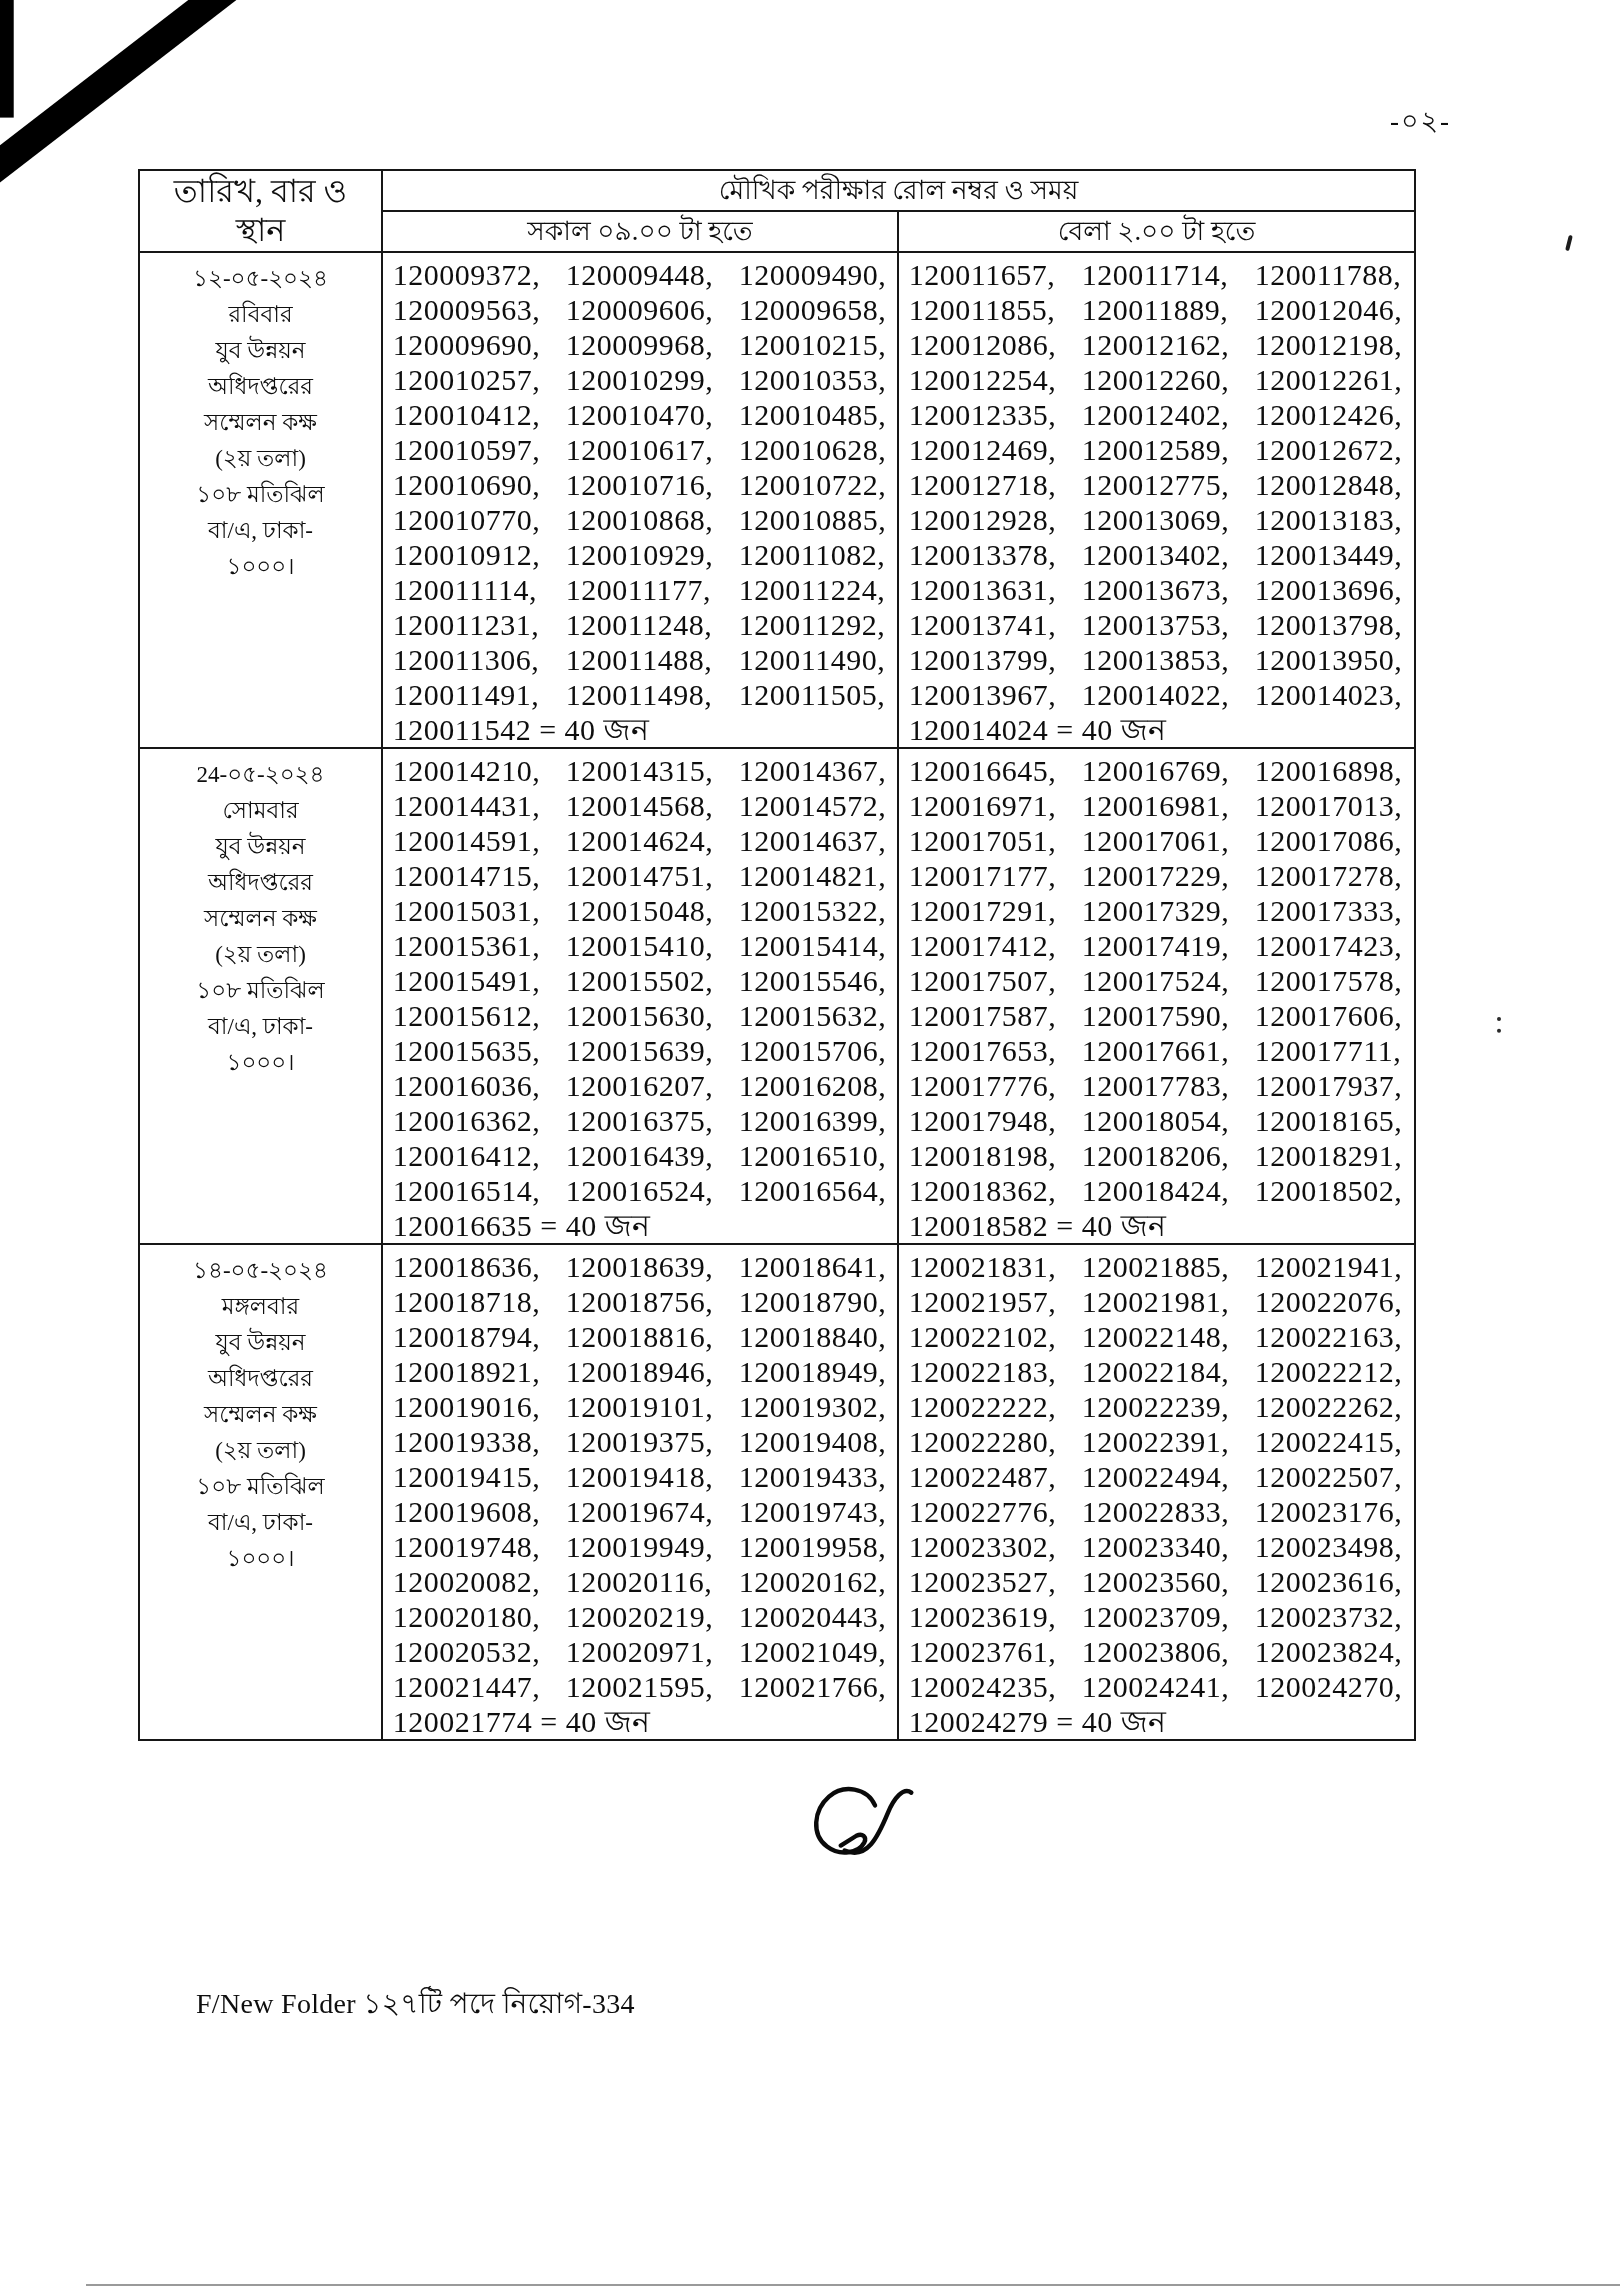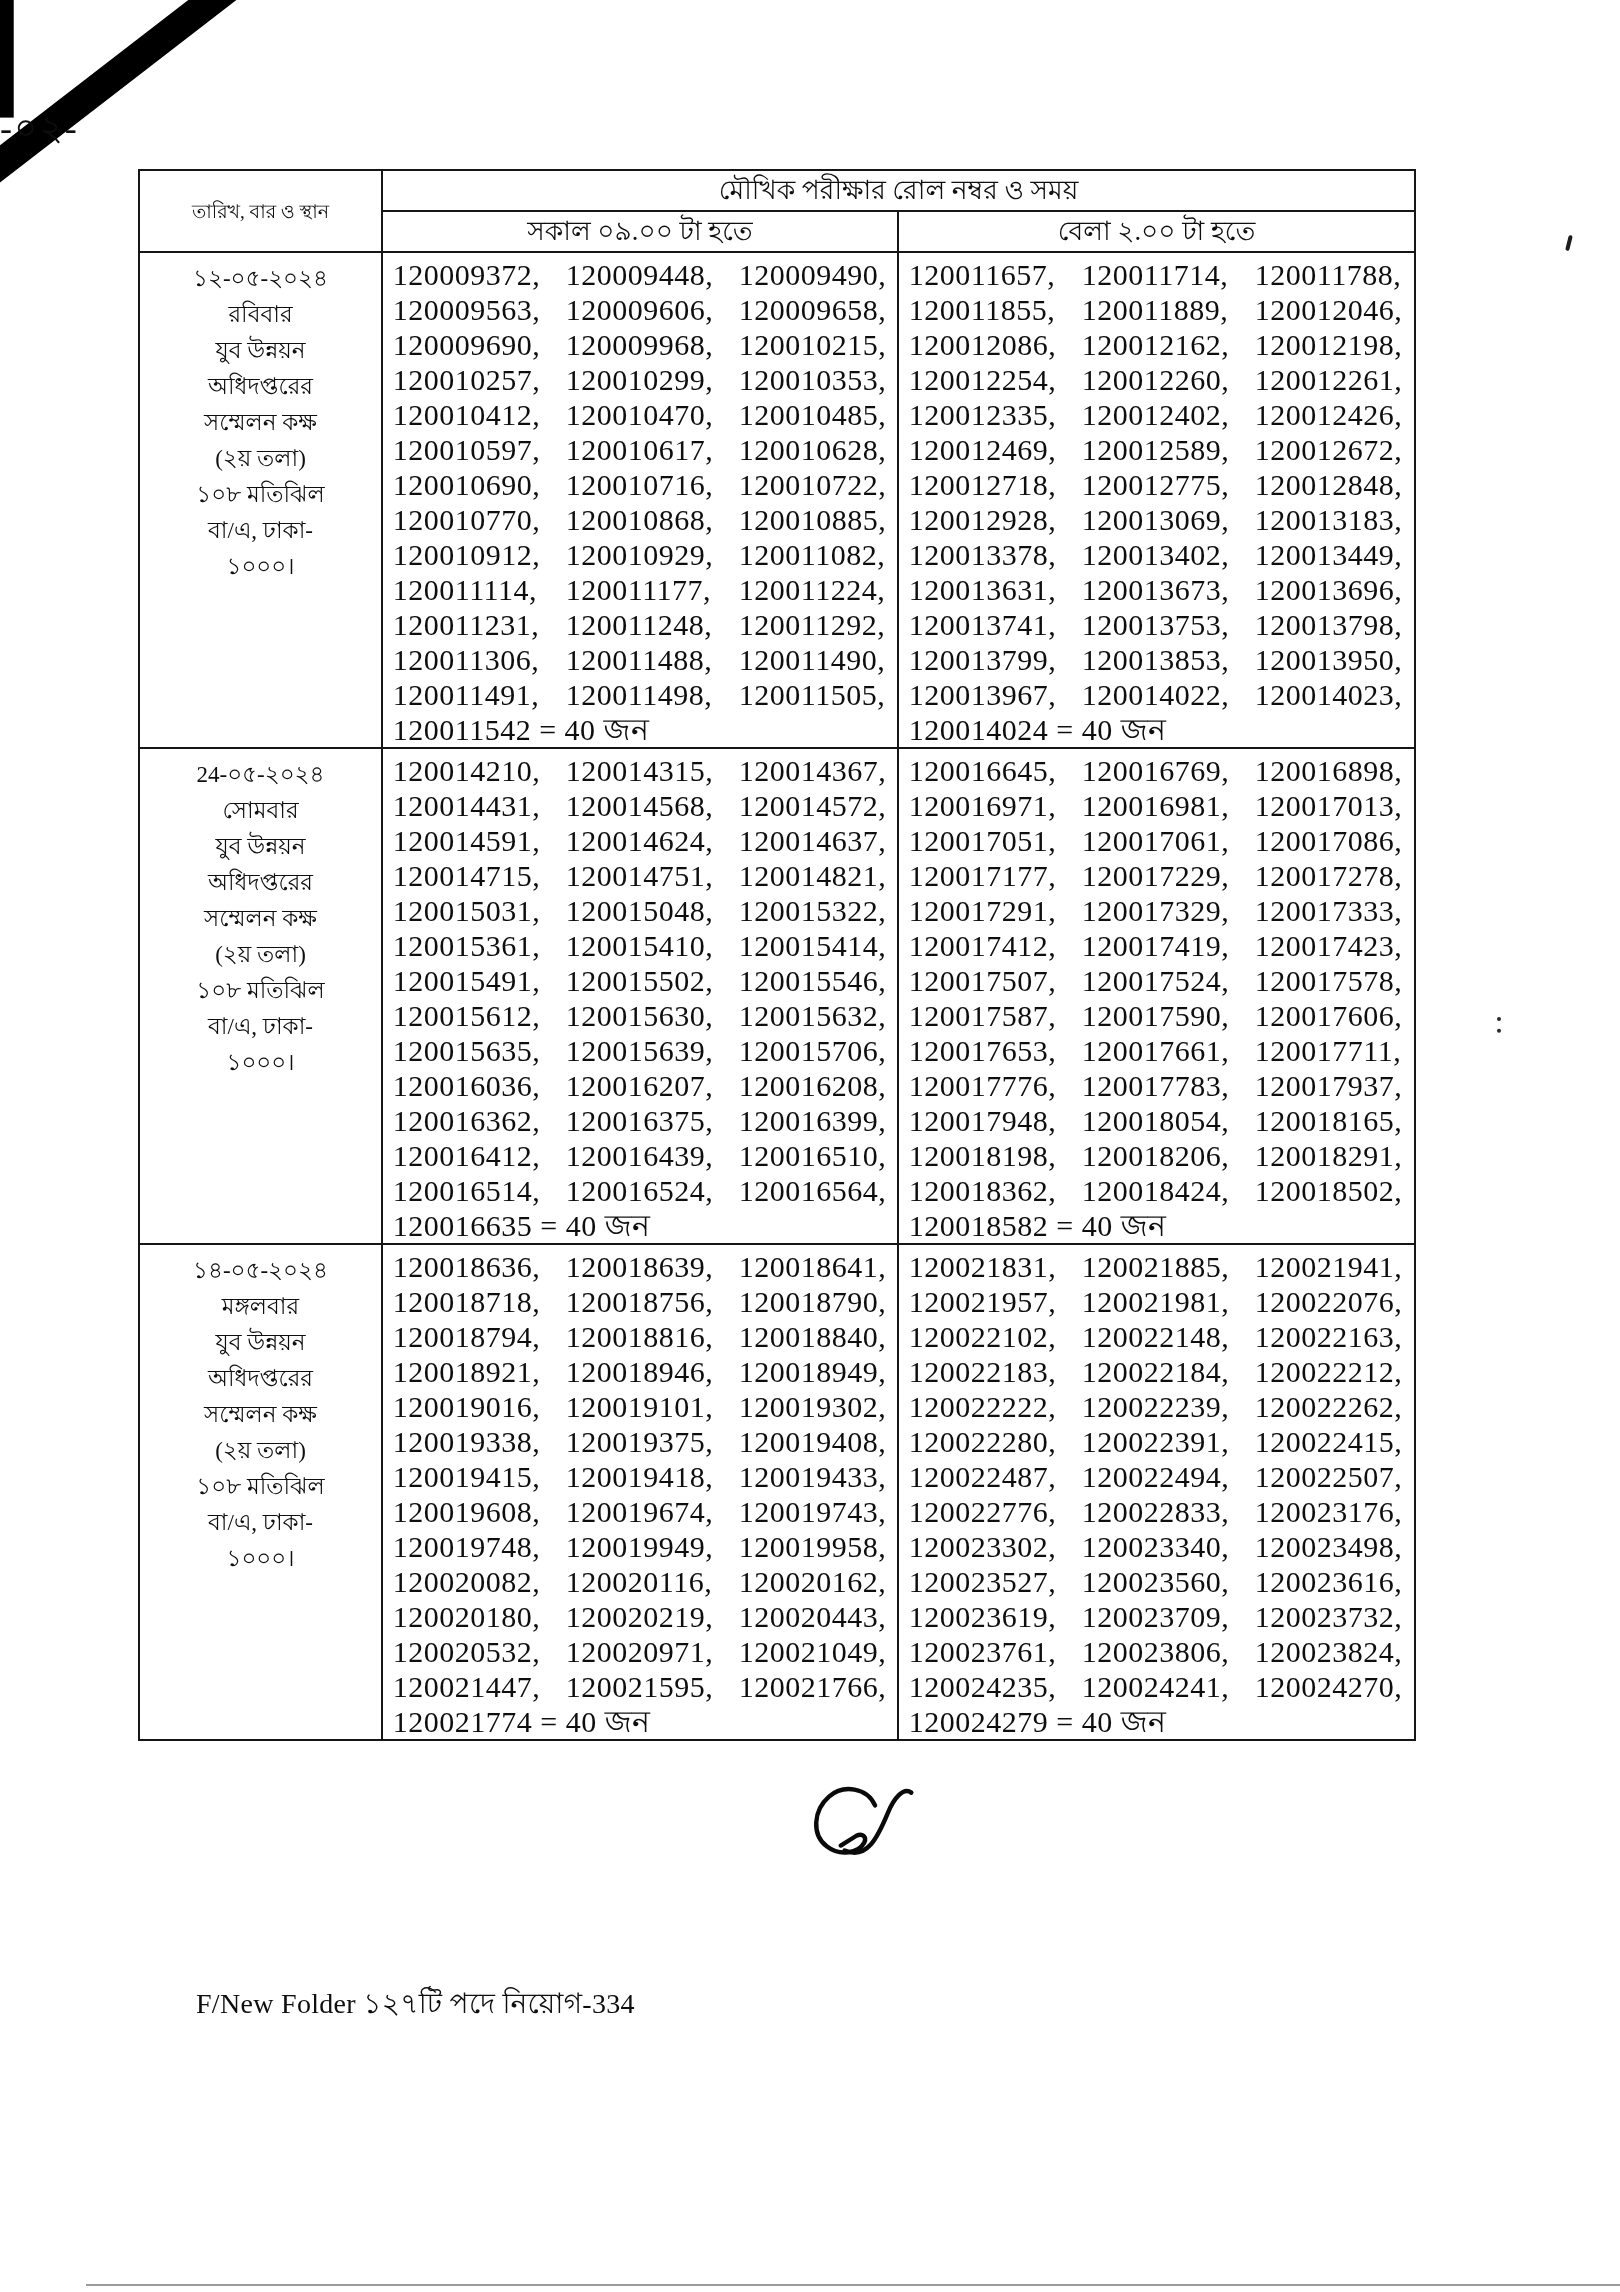--- a/index.html
+++ b/index.html
@@ -7,36 +7,36 @@
     position:relative;
     width:1620px;height:2293px;
     margin:0 auto;
     background:#ffffff;
     color:#0e0e0e;
     font-family:"Liberation Serif", serif;
     overflow:hidden;
   }
   .page-number{
     position:absolute;top:100px;left:0;width:1451px;
-    text-align:left;font-size:36px;letter-spacing:2px;
+    text-align:right;font-size:27px;letter-spacing:2px;
   }
   table.schedule{
     position:absolute;left:138px;top:169px;
     width:1275px;border-collapse:collapse;table-layout:fixed;
     border:2.9px solid #141414;
   }
   .schedule th,.schedule td{
     border:2px solid #161616;
     padding:0;
   }
   .schedule th{
     font-weight:normal;font-size:26.5px;line-height:37px;
     text-align:center;vertical-align:middle;
   }
-  th.corner-th{font-size:19px;line-height:39px;padding:0 13.7px;}
+  th.corner-th{font-size:32px;line-height:39px;padding:0 13.7px;}
   th.main-th{height:39px;text-align:center;}
   th.sub-th{height:39px;margin-top:32px;}
   td.venue{
     vertical-align:top;text-align:center;
     font-size:23px;line-height:36px;padding-top:7.8px;
   }
   td.rolls{
     vertical-align:top;
     font-size:30px;letter-spacing:0.5px;
     padding:3.9px 3.9px 0 9.8px;

